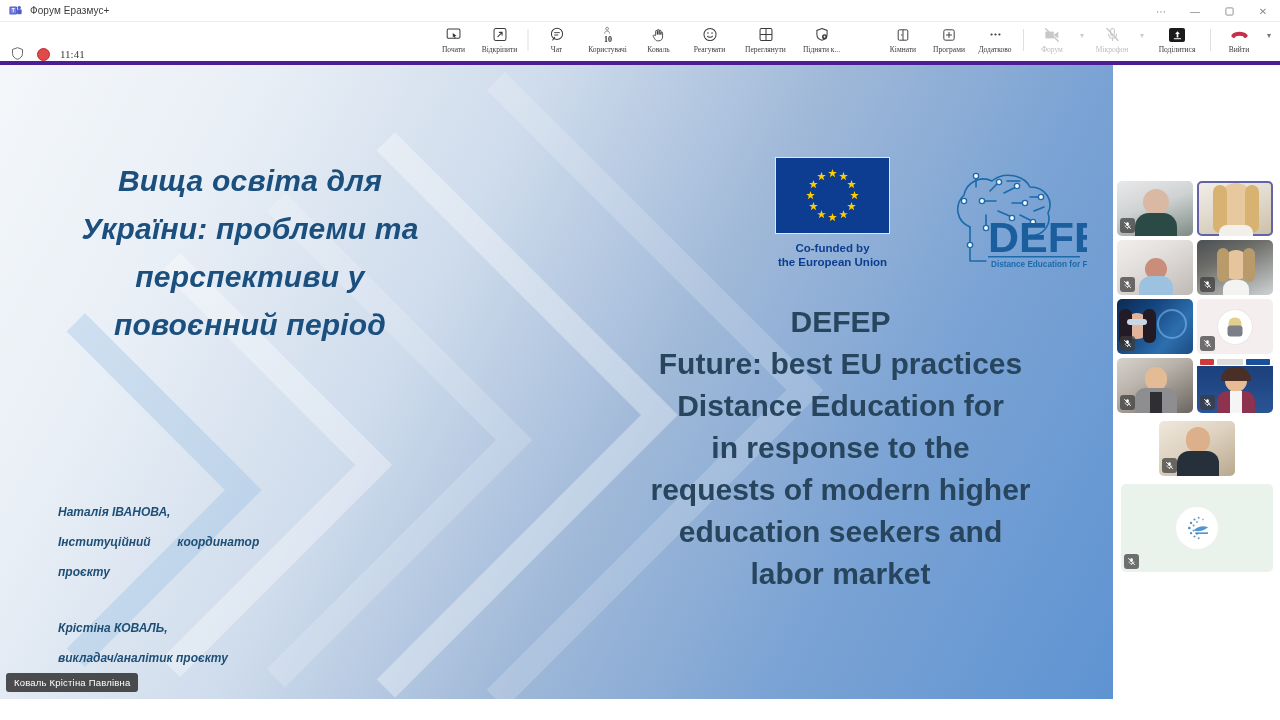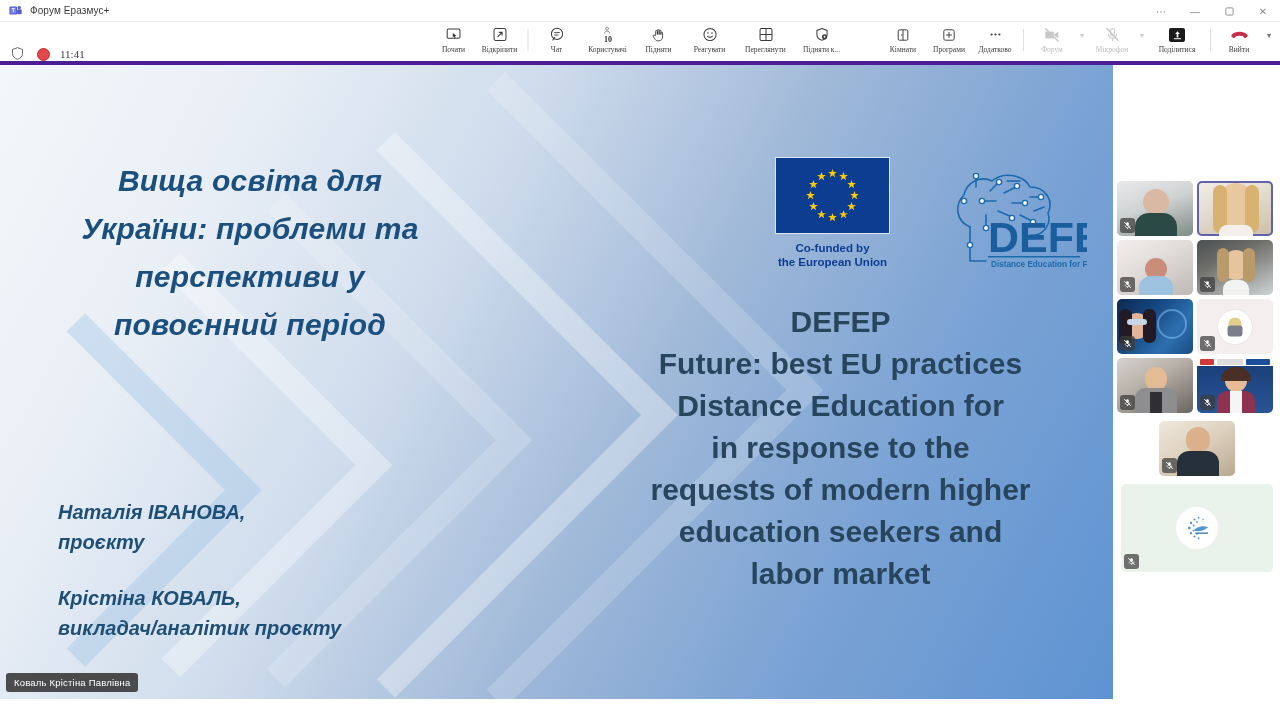--- a/index.html
+++ b/index.html
@@ -88,21 +88,21 @@
   .left-col { position:absolute; left:0; top:0; width:500px; height:100%; }
   .sl-title {
     position:absolute; left:30px; top:92px; width:440px;
     text-align:center; font-style:italic; font-weight:bold;
     font-size:30px; line-height:48px; color:#1b4f7e;
     letter-spacing:.2px;
   }
   .sl-people {
     position:absolute; left:58px; top:432px; width:430px;
     font-style:italic; font-weight:bold;
-    font-size:20px; line-height:30px; color:#1e4f76;
+    font-size:12px; line-height:30px; color:#1e4f76;
   }
   .sl-people .blk { margin-bottom:26px; }
   .sl-people .spread { display:inline-block; }
 
   .right-col { position:absolute; left:560px; top:0; width:553px; height:100%; }
   .logos { position:absolute; left:215px; top:92px; display:flex; align-items:flex-start; gap:22px; }
 
   .eu { width:115px; }
   .eu-flag {
     width:115px; height:77px; background:#0d3d91; border:1px solid #dfe6ee; position:relative;
@@ -235,21 +235,21 @@
       </span>
       <span class="lbl">Користувачі</span>
     </div>
 
     <div class="tbi">
       <span class="glyph">
         <svg width="16" height="16" viewBox="0 0 20 20">
             <path d="M6.4 10.6 V5.4 a1.1 1.1 0 0 1 2.2 0 V9.4 V4.2 a1.1 1.1 0 0 1 2.2 0 V9.4 V5 a1.1 1.1 0 0 1 2.2 0 V9.6 V7.4 a1.05 1.05 0 0 1 2.1 0 v5.1 c0 2.8 -2 4.8 -4.8 4.8 h-1.3 c-2.1 0 -3.1 -1.2 -4 -2.8 l-1.5 -2.6 a1.1 1.1 0 0 1 1.7 -1.4 Z" fill="none" stroke="#3b3b3b" stroke-width="1.1" stroke-linejoin="round"></path>
           </svg>
       </span>
-      <span class="lbl">Підняти</span>
+      <span class="lbl">Коваль</span>
     </div>
 
     <div class="tbi wide">
       <span class="glyph">
         <svg width="17" height="17" viewBox="0 0 20 20">
             <circle cx="10" cy="10" r="7.1" fill="none" stroke="#3b3b3b" stroke-width="1.2"></circle>
             <circle cx="7.6" cy="8.3" r="0.9" fill="#3b3b3b"></circle>
             <circle cx="12.4" cy="8.3" r="0.9" fill="#3b3b3b"></circle>
             <path d="M7 12 C8.2 13.6 11.8 13.6 13 12" fill="none" stroke="#3b3b3b" stroke-width="1.2" stroke-linecap="round"></path>
           </svg>
@@ -383,20 +383,25 @@
           <div class="sl-title">
             <div>Вища освіта для</div>
             <div>України: проблеми та</div>
             <div>перспективи у</div>
             <div>повоєнний період</div>
           </div>
 
           <div class="sl-people">
             <div class="blk">
               <div>Наталія ІВАНОВА,</div>
+              <div>
+                <span class="spread">Інституційний</span>
+                &nbsp;&nbsp;&nbsp;&nbsp;&nbsp;&nbsp;
+                <span class="spread">координатор</span>
+              </div>
               <div>проєкту</div>
             </div>
             <div class="blk">
               <div>Крістіна КОВАЛЬ,</div>
               <div>викладач/аналітик проєкту</div>
             </div>
           </div>
         </div>
 
         <div class="right-col">

